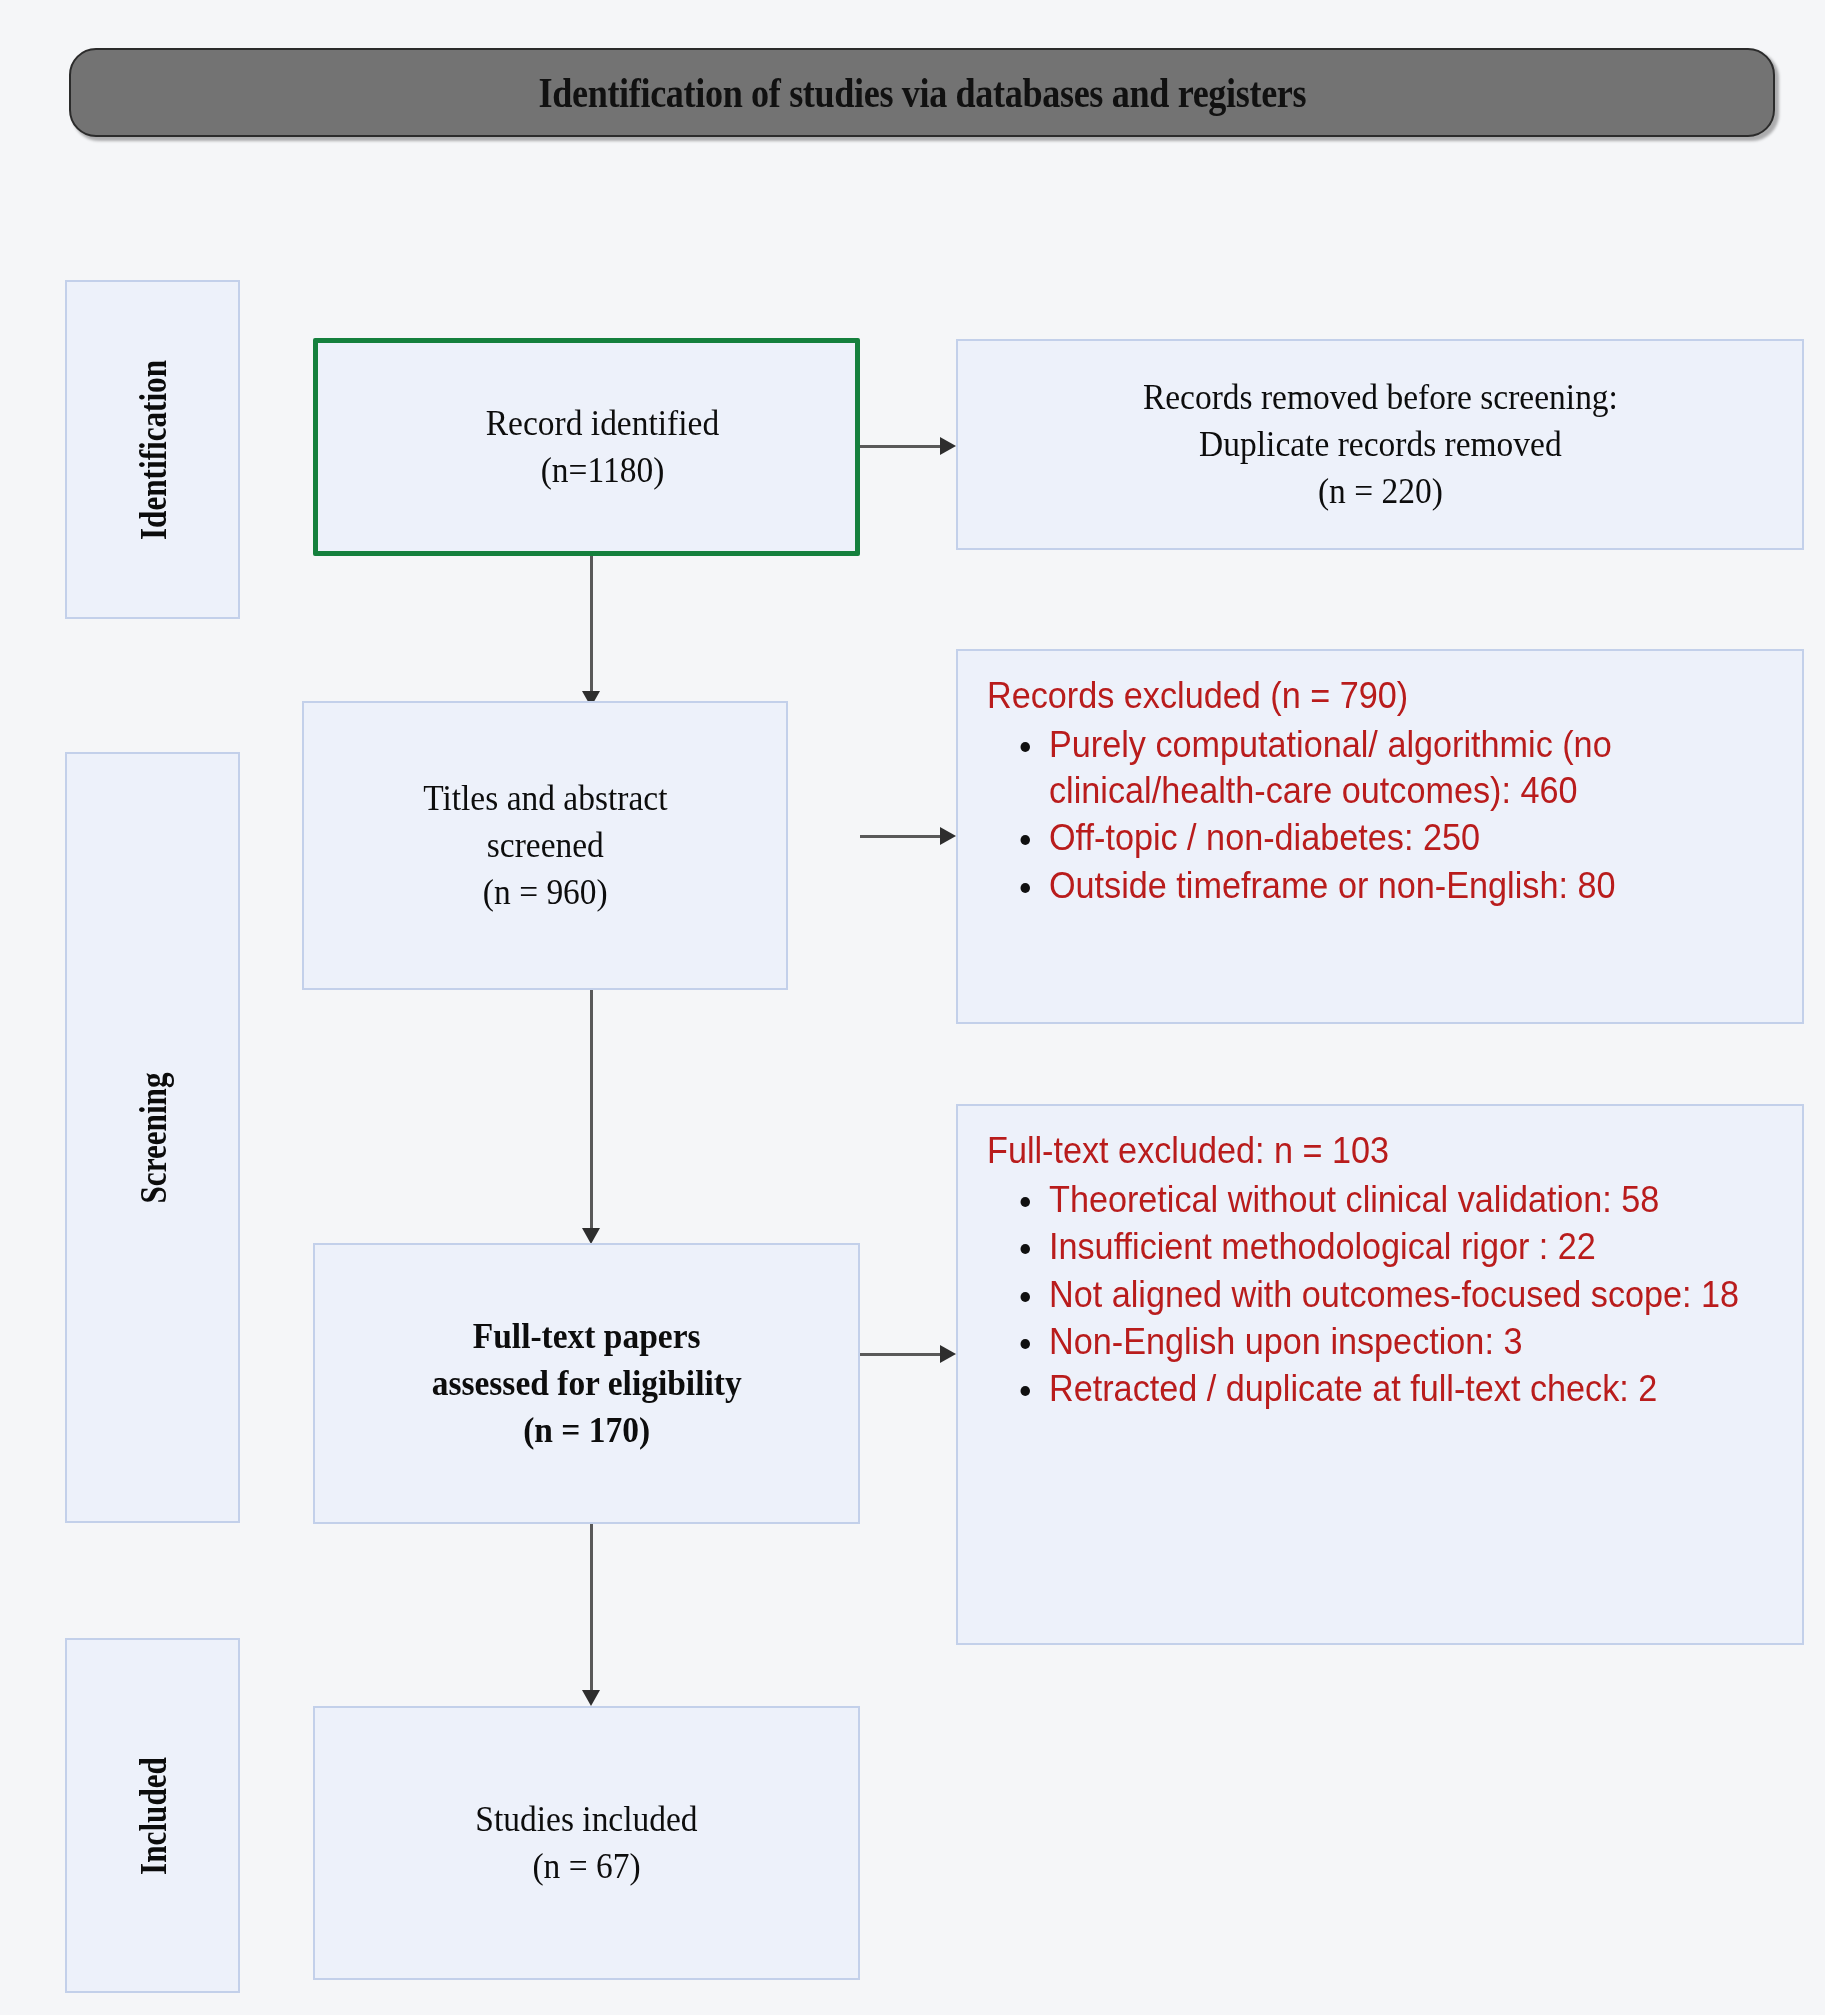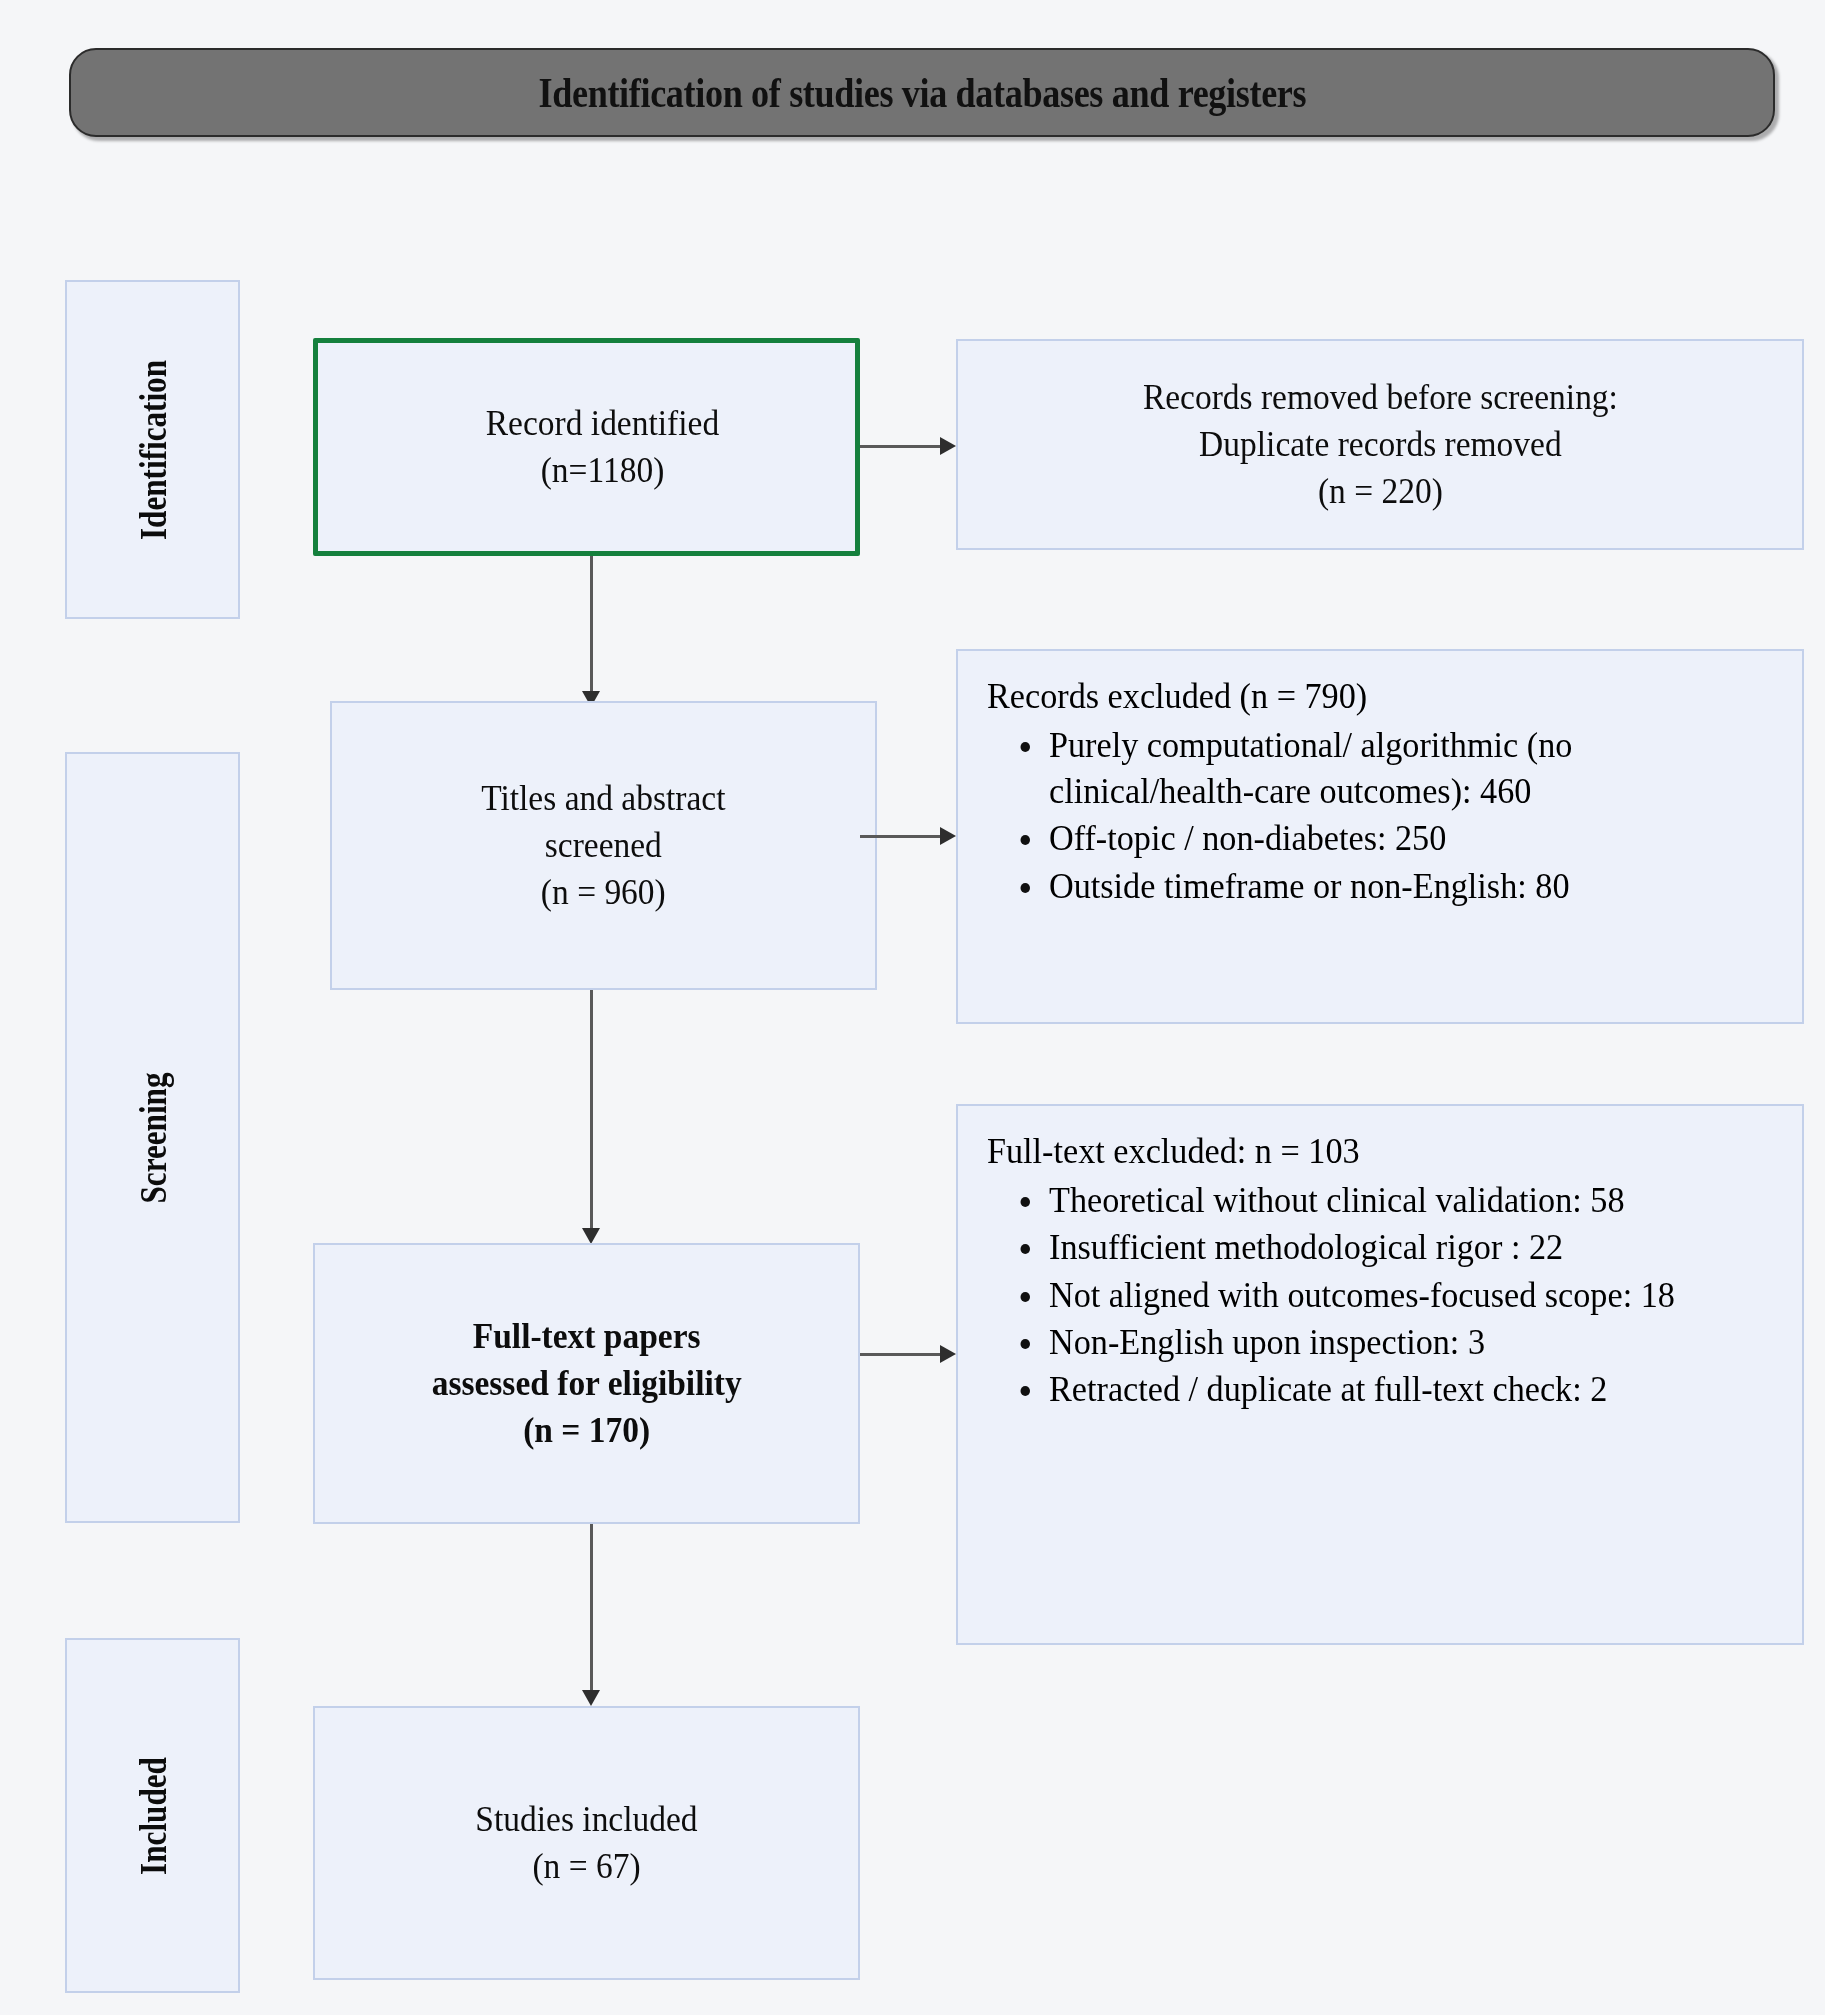--- a/index.html
+++ b/index.html
@@ -93,24 +93,24 @@
     font-size: 36px;
     line-height: 1.30;
     color: #0d0d0d;
     transform: scaleX(0.93);
   }
   .box-text .ln { display: block; }
 
   
   .excl-inner {
     padding: 21.6px 26px 17.3px 29px;
-    font-family: Liberation Serif, serif;
+    font-family: Liberation Sans, sans-serif;
     font-size: 36px;
     line-height: 1.28;
-    color: #000000;
+    color: #b91c1c;
   }
   .excl-head {
     display: block;
     margin-bottom: 2.9px;
     transform: scaleX(0.95);
     transform-origin: left center;
   }
   ul.excl-list {
     margin: 0;
     padding-left: 62px;
@@ -192,21 +192,21 @@
       <span class="ln">(n = 220)</span>
     </div>
   </div>
 
   <div class="conn-line-h" style="left:860px; top:445px; width:87px;"></div>
   <div class="arrow-right" style="left:940px; top:437px;"></div>
 
   <div class="conn-line-v" style="left:590px; top:556px; height:143px;"></div>
   <div class="arrow-down" style="left:582px; top:691px;"></div>
 
-  <div class="flow-box centered" style="left:330px; top:701px; width:547px; height:289px;justify-content:center;">
+  <div class="flow-box centered" style="left:302px; top:701px; width:486px; height:289px;justify-content:center;">
     <div class="box-text">
       <span class="ln">Titles and abstract</span>
       <span class="ln">screened</span>
       <span class="ln">(n = 960)</span>
     </div>
   </div>
 
   <div class="flow-box" style="left:956px; top:649px; width:848px; height:375px;">
     <div class="excl-inner">
       <span class="excl-head">Records excluded (n = 790)</span>

